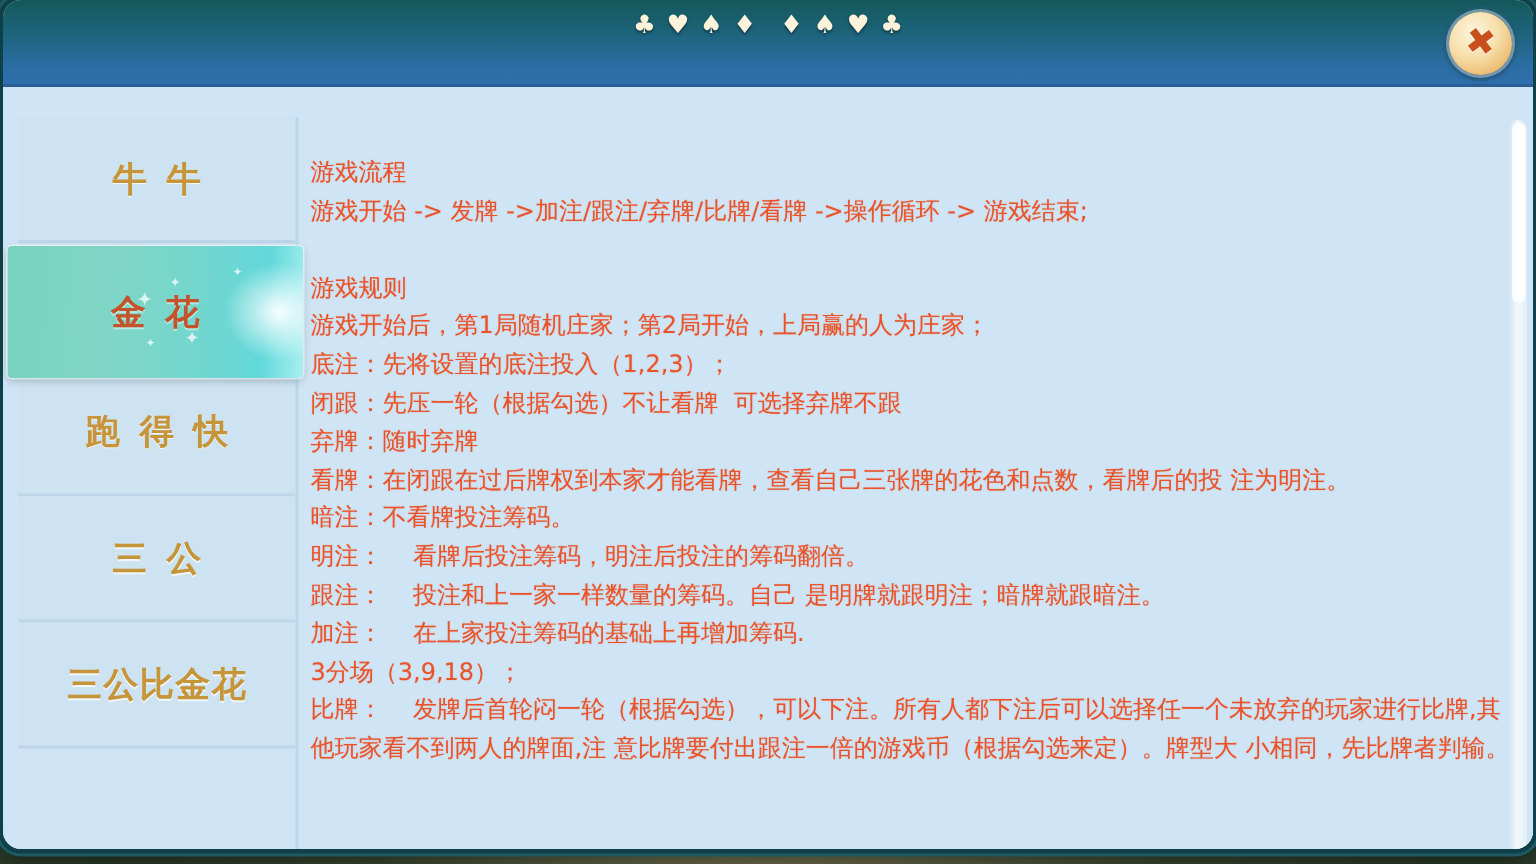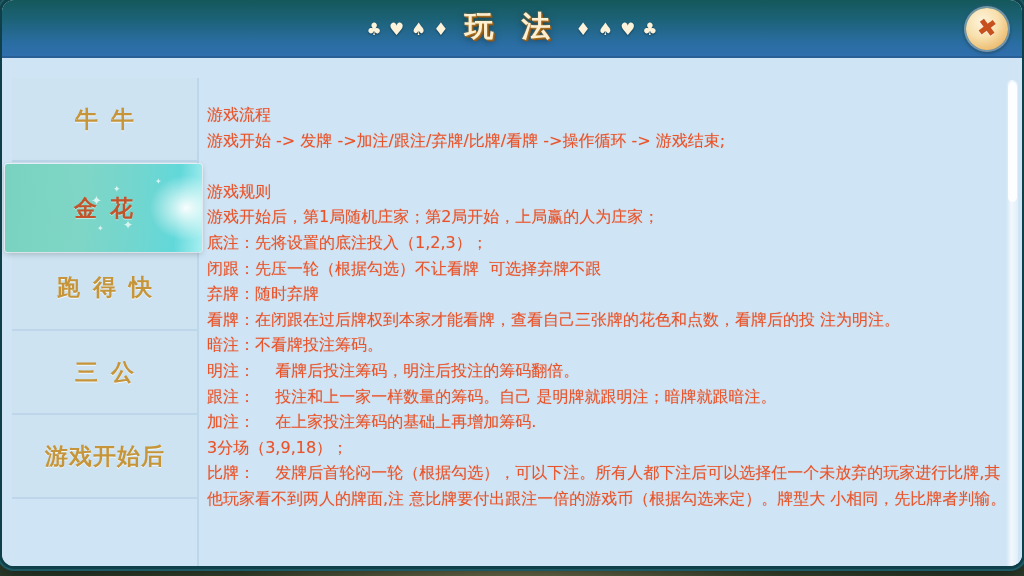--- a/index.html
+++ b/index.html
@@ -218,21 +218,20 @@
   <div id="dialog">
 
     <div id="titlebar">
       <div id="title-group">
         <div class="suits">
           <span>♣</span>
           <span>♥</span>
           <span>♠</span>
           <span>♦</span>
         </div>
-        <div id="title-text">玩 法</div>
         <div class="suits">
           <span>♦</span>
           <span>♠</span>
           <span>♥</span>
           <span>♣</span>
         </div>
       </div>
       <div id="close-button">
         <span id="close-icon">✖</span>
       </div>
@@ -253,21 +252,21 @@
 
         <div class="tab">
           <span class="tab-label">跑得快</span>
         </div>
 
         <div class="tab">
           <span class="tab-label">三公</span>
         </div>
 
         <div class="tab compact">
-          <span class="tab-label">游戏开始后</span>
+          <span class="tab-label">三公比金花</span>
         </div>
 
         <div class="tab selected" style="top:86px">
           <span class="sparkle sp1">✦</span>
           <span class="sparkle sp2">✦</span>
           <span class="sparkle sp3">✦</span>
           <span class="sparkle sp4">✦</span>
           <span class="sparkle sp5">✦</span>
           <span class="tab-label">金花</span>
         </div>

